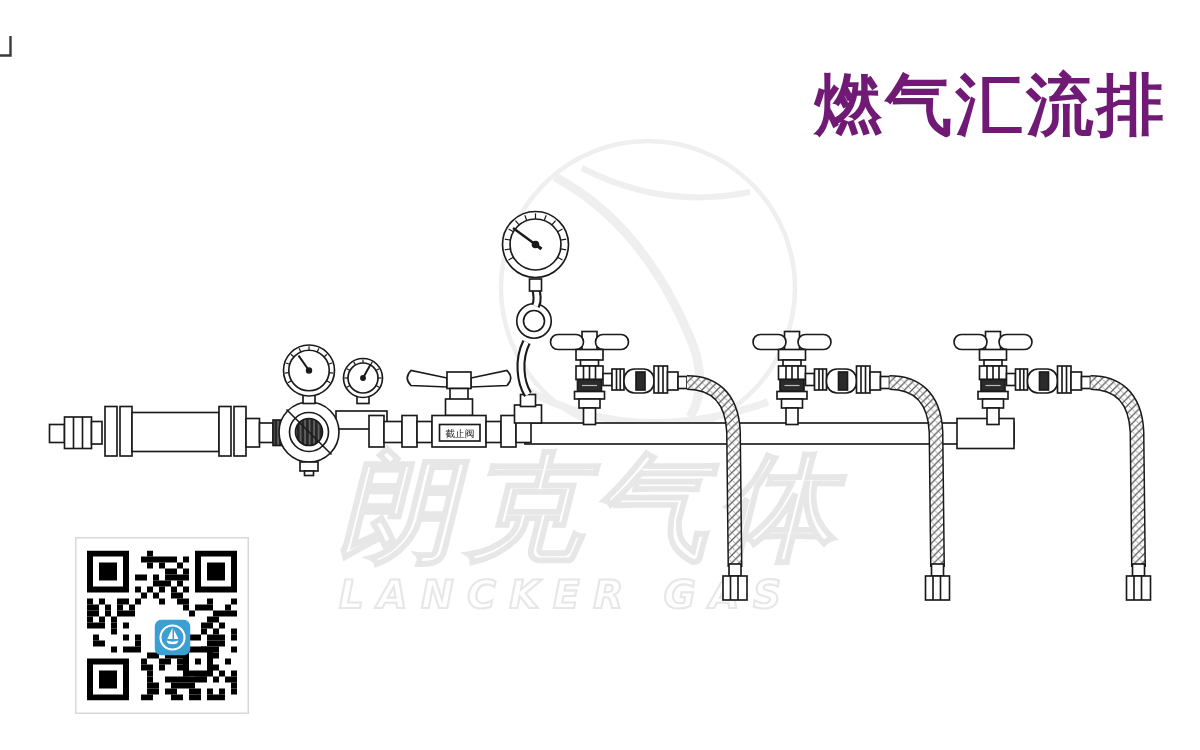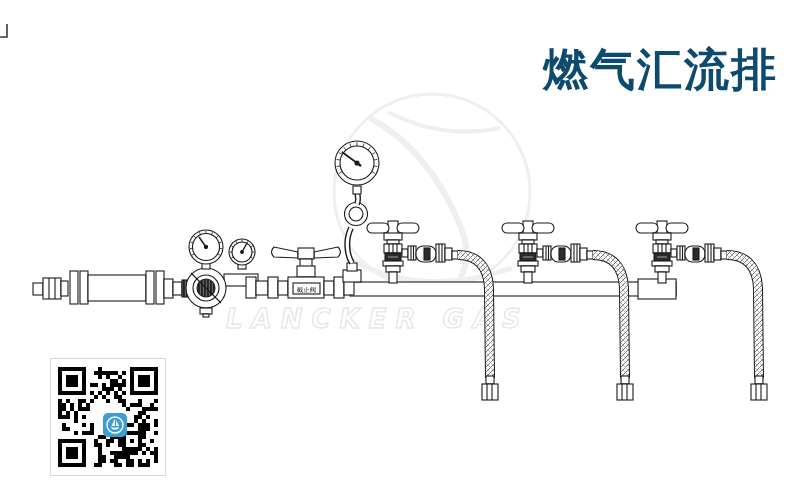--- a/index.html
+++ b/index.html
@@ -1,19 +1,19 @@
 <!DOCTYPE html>
 <html><head>
 <meta charset="utf-8">
 <style>
   html,body{margin:0;padding:0;background:#fff;}
   .stage{position:relative;width:800px;height:500px;background:#fff;overflow:hidden;
          font-family:"DejaVu Sans","Liberation Sans",sans-serif;}
   .title{position:absolute;top:40px;right:22px;font-size:45px;font-weight:900;
-         color:#0c4a6e;letter-spacing:2px;white-space:nowrap;}
+         color:#701a75;letter-spacing:2px;white-space:nowrap;}
   .wm{position:absolute;left:226px;top:300px;width:360px;text-align:left;
       font-style:italic;font-weight:bold;color:#f1f1f1;pointer-events:none;}
   .wm-cn{font-size:78px;letter-spacing:6px;line-height:1;white-space:nowrap;}
   .wm-en{font-size:26px;letter-spacing:9px;margin-top:4px;white-space:nowrap;}
   @supports (-webkit-text-stroke: 1px black){
     .wm-cn,.wm-en{color:transparent;-webkit-text-stroke:1.4px #e7e7e7;}
   }
   svg.layer{position:absolute;left:0;top:0;}
   .qr-frame{position:absolute;left:50px;top:358px;width:114px;height:116px;
             border:1px solid #d8d8d8;background:#fff;}
@@ -28,20 +28,21 @@
   <svg class="layer" width="800" height="500">
     <g fill="none" stroke="#efefef">
       <circle cx="432" cy="192" r="98" stroke-width="3"></circle>
       <path d="M370,118 Q430,150 462,230 Q472,258 460,278" stroke-width="6"></path>
       <path d="M348,258 Q420,300 512,268" stroke-width="5"></path>
       <path d="M388,112 Q442,140 500,128" stroke-width="4"></path>
     </g>
   </svg>
 
   <div class="wm">
+    <div class="wm-cn">朗克气体</div>
     <div class="wm-en">LANCKER GAS</div>
   </div>
 
   <svg id="diagram" class="layer" width="800" height="500">
     <defs>
       <pattern id="kn" width="3" height="3" patternUnits="userSpaceOnUse">
         <rect width="3" height="3" fill="#262626"></rect>
         <line x1="2.4" y1="0" x2="2.4" y2="3" stroke="#8a8a8a" stroke-width="0.7"></line>
       </pattern>
       <pattern id="braid" width="5" height="5" patternUnits="userSpaceOnUse">

